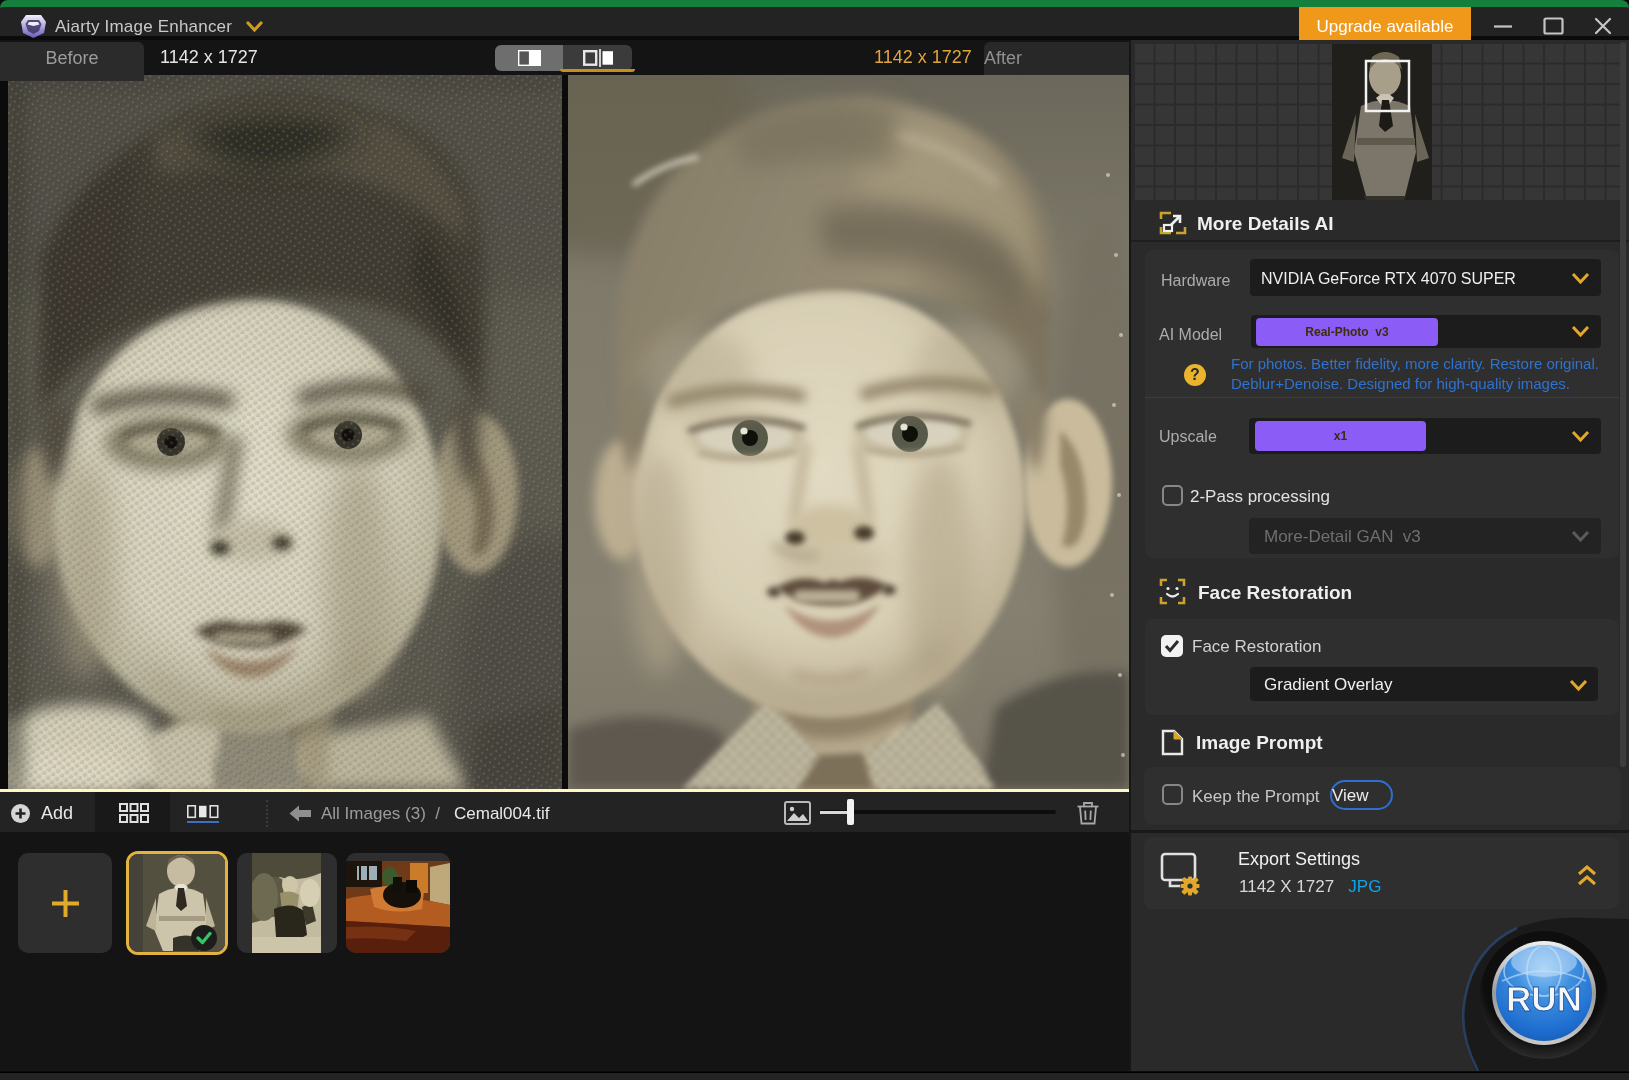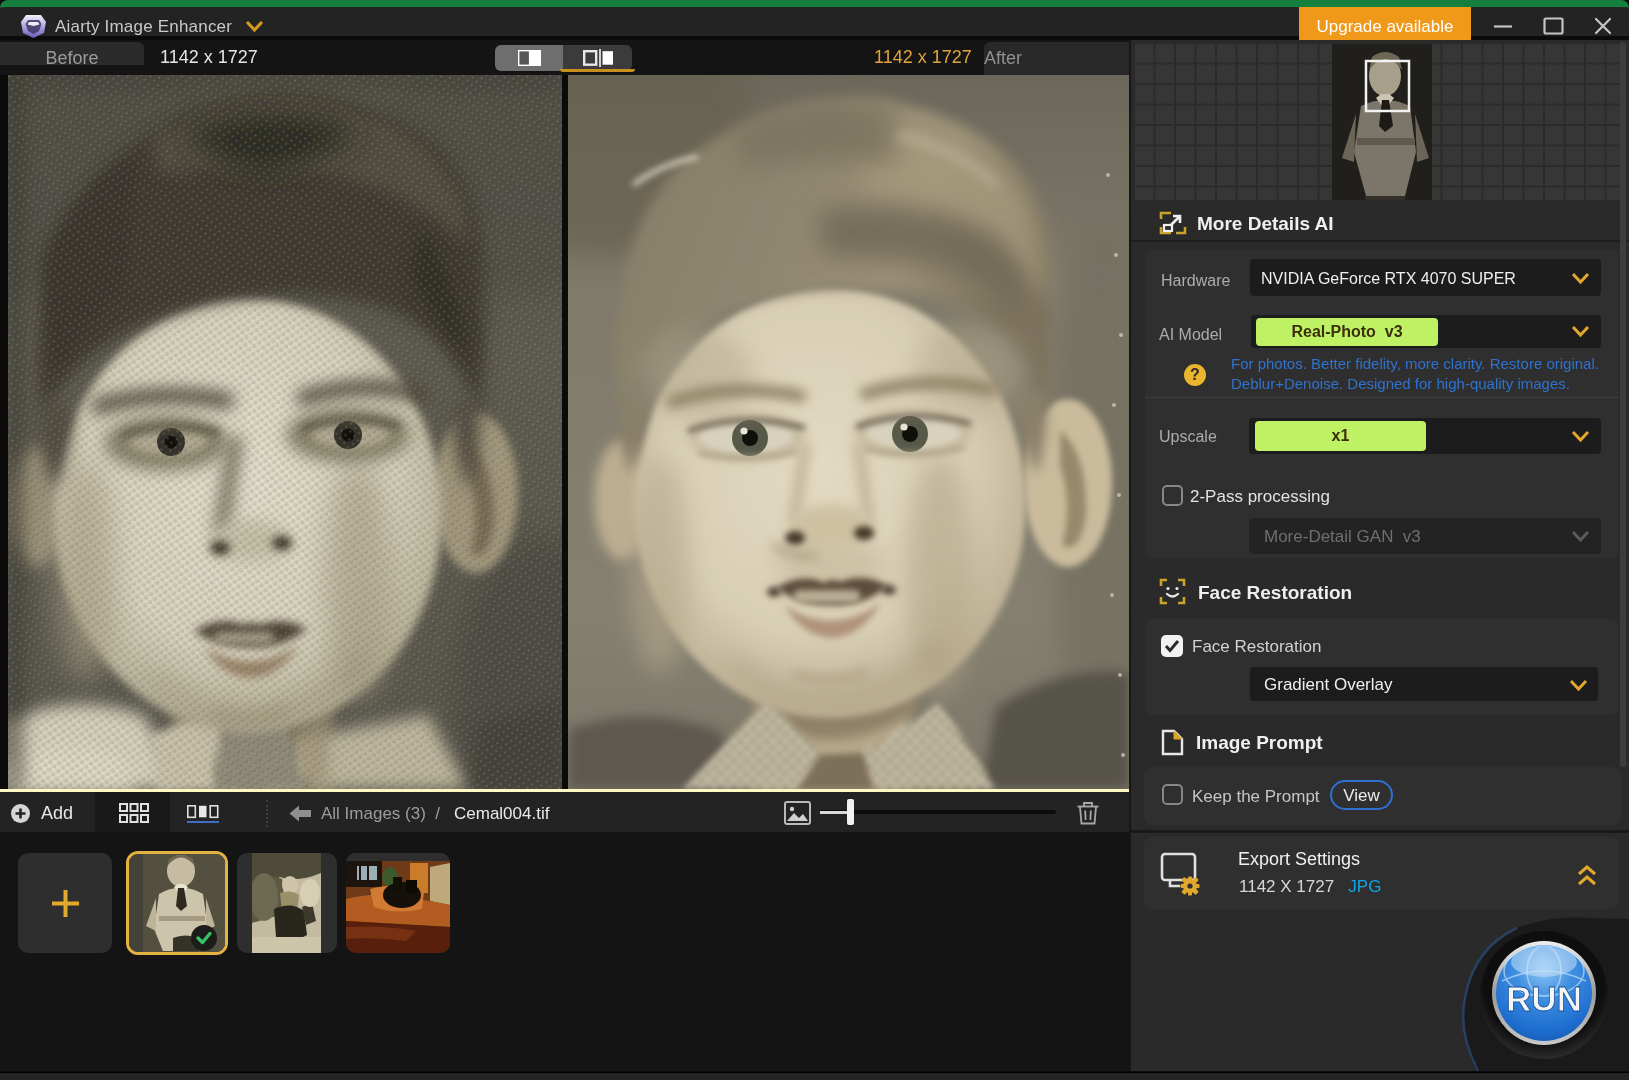--- a/index.html
+++ b/index.html
@@ -10,21 +10,21 @@
 
   
   #titlebar { left:0; top:0; width:1629px; height:36px; background:#232323;
     border-radius:8px 8px 0 0; border-top:7px solid #15803d; }
   #appname { left:55px; top:10px; font-size:17px; color:#c9c9c9; letter-spacing:0.2px; }
   #upgrade { left:1299px; top:0; width:172px; height:39px; background:#f09819;
     color:#fff; font-size:17px; text-align:center; line-height:39px; }
 
   
   #subbar { left:0; top:40px; width:1129px; height:35px; background:#141414; }
-  #beforetab { left:0; top:2px; width:144px; height:23px; background:#2b2b2b;
+  #beforetab { left:0; top:2px; width:144px; height:39px; background:#2b2b2b;
     border-radius:0 6px 0 0; color:#9b9b9b; font-size:18px; text-align:center; line-height:33px; }
   #sizeleft { left:160px; top:0; height:35px; line-height:35px; color:#e5e5e5; font-size:18px; }
   #aftertab { left:984px; top:2px; width:145px; height:33px; background:#282828;
     border-radius:6px 0 0 0; color:#909090; font-size:18px; text-align:left; line-height:33px; }
   #sizeright { left:874px; top:0; width:100px; height:35px; line-height:35px; color:#e2a43c;
     font-size:18px; text-align:left; }
   #tgl1 { left:495px; top:45px; width:68px; height:26px; background:#6e6e6e; border-radius:6px 0 0 6px; }
   #tgl2 { left:563px; top:45px; width:69px; height:26px; background:#3b3b3b; border-radius:0 6px 6px 0; }
   #tglline { left:560px; top:69px; width:75px; height:3px; background:#c98f1c; border-radius:0 0 6px 6px; }
 
@@ -53,22 +53,22 @@
 
   
   #rpanel { left:1129px; top:40px; width:500px; height:1031px; background:#2a2a2a;
     border-left:2px solid #171717; }
   #navgrid { position:absolute; left:4px; top:4px; width:492px; height:156px; }
   .rp-h { position:absolute; color:#efefef; font-size:19px; font-weight:bold; }
   .card { position:absolute; left:14px; width:474px; background:#2f2f30; border-radius:8px; }
   .lbl { position:absolute; color:#acacac; font-size:16px; }
   .dd { position:absolute; background:#1c1c1c; border-radius:4px; }
   .ddtext { position:absolute; color:#efefef; font-size:17px; }
-  .pill { position:absolute; background:#bef264; border-radius:4px; color:#3c2e0a;
-    font-size:16px; font-weight:bold; text-align:center; }
+  .pill { position:absolute; background:#8b5cf6; border-radius:4px; color:#3c2e0a;
+    font-size:12px; font-weight:bold; text-align:center; }
   .cb { position:absolute; width:21px; height:21px; border:2px solid #878787; border-radius:5px; }
   .bluetext { position:absolute; color:#2f72cf; font-size:15px; }
   #runblob { position:absolute; left:0px; top:875px; width:500px; height:156px; overflow:hidden; }
 </style>
 </head>
 <body>
 <div id="stage">
 
   <div class="abs" id="photoL">
   <svg width="554" height="714" viewBox="0 0 554 714">
@@ -541,21 +541,21 @@
     </svg>
 
     <svg class="abs" style="left:30px;top:689px" width="23" height="27" viewBox="0 0 23 27">
       <path d="M2,2 L13,2 L21,10 L21,25 L2,25 Z" fill="none" stroke="#e8e8e8" stroke-width="2.4"></path>
       <path d="M13,2 L13,10 L21,10 Z" fill="#d9a626" stroke="#d9a626" stroke-width="1"></path>
     </svg>
     <div class="rp-h" style="left:65px;top:692px">Image Prompt</div>
     <div class="card" style="left:13px;top:727px;width:477px;height:58px"></div>
     <div class="cb" style="left:31px;top:744px"></div>
     <span class="abs" style="left:61px;top:747px;color:#c6c6c6;font-size:17px">Keep the Prompt</span>
-    <div class="abs" style="left:199px;top:740px;width:63px;height:30px;border:2px solid #2e6fd0;border-radius:15px;color:#ececec;font-size:17px;text-align:center;line-height:27px">View</div>
+    <div class="abs" style="left:199px;top:740px;width:63px;height:30px;border:2px solid #2e6fd0;border-radius:15px;color:#ececec;font-size:17px;line-height:27px">View</div>
 
     <div class="abs" style="left:0;top:790px;width:500px;height:3px;background:#191919"></div>
     <div class="card" style="left:13px;top:797px;width:475px;height:72px"></div>
     <svg class="abs" style="left:29px;top:812px" width="46" height="44" viewBox="0 0 46 44">
       <rect x="2" y="2" width="33" height="26" rx="3" fill="none" stroke="#e0e0e0" stroke-width="2.6"></rect>
       <path d="M10,28 L10,34 L20,34" stroke="#e0e0e0" stroke-width="2.6" fill="none"></path>
       <g fill="#e2a82c">
         <circle cx="30" cy="34" r="7"></circle>
         <rect x="28" y="24.5" width="4" height="5" rx="1"></rect>
         <rect x="28" y="38.5" width="4" height="5" rx="1"></rect>

